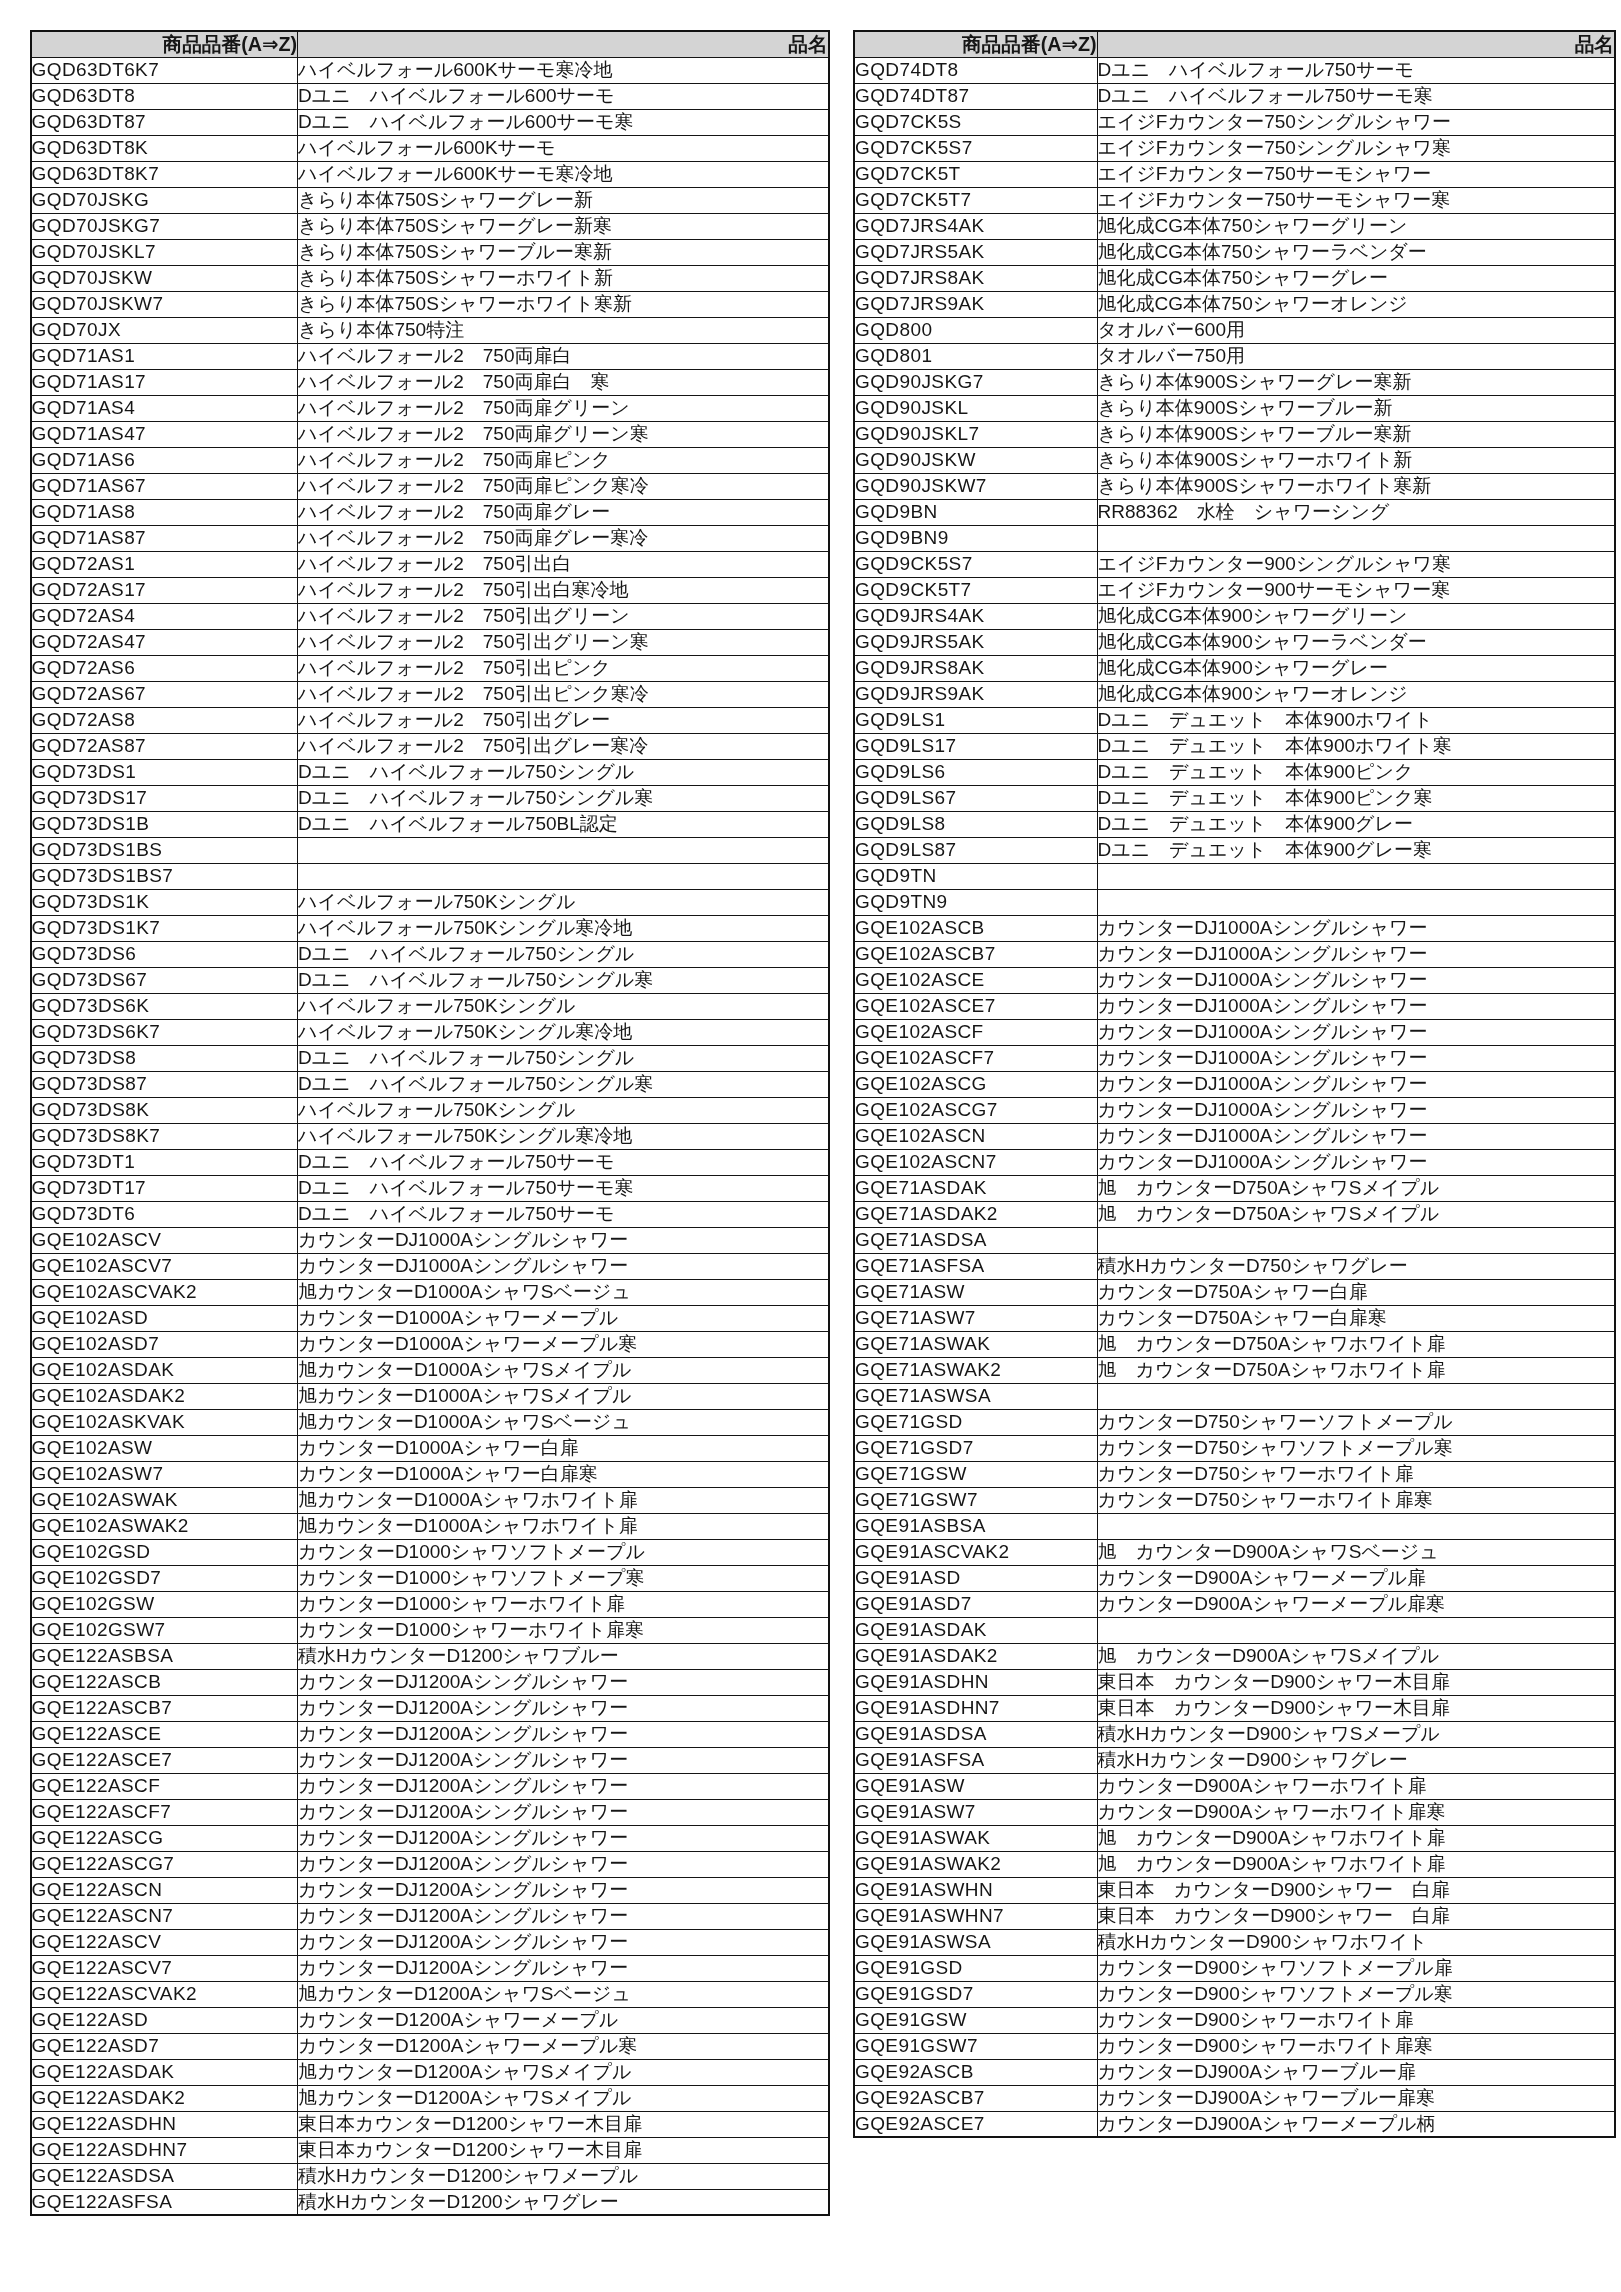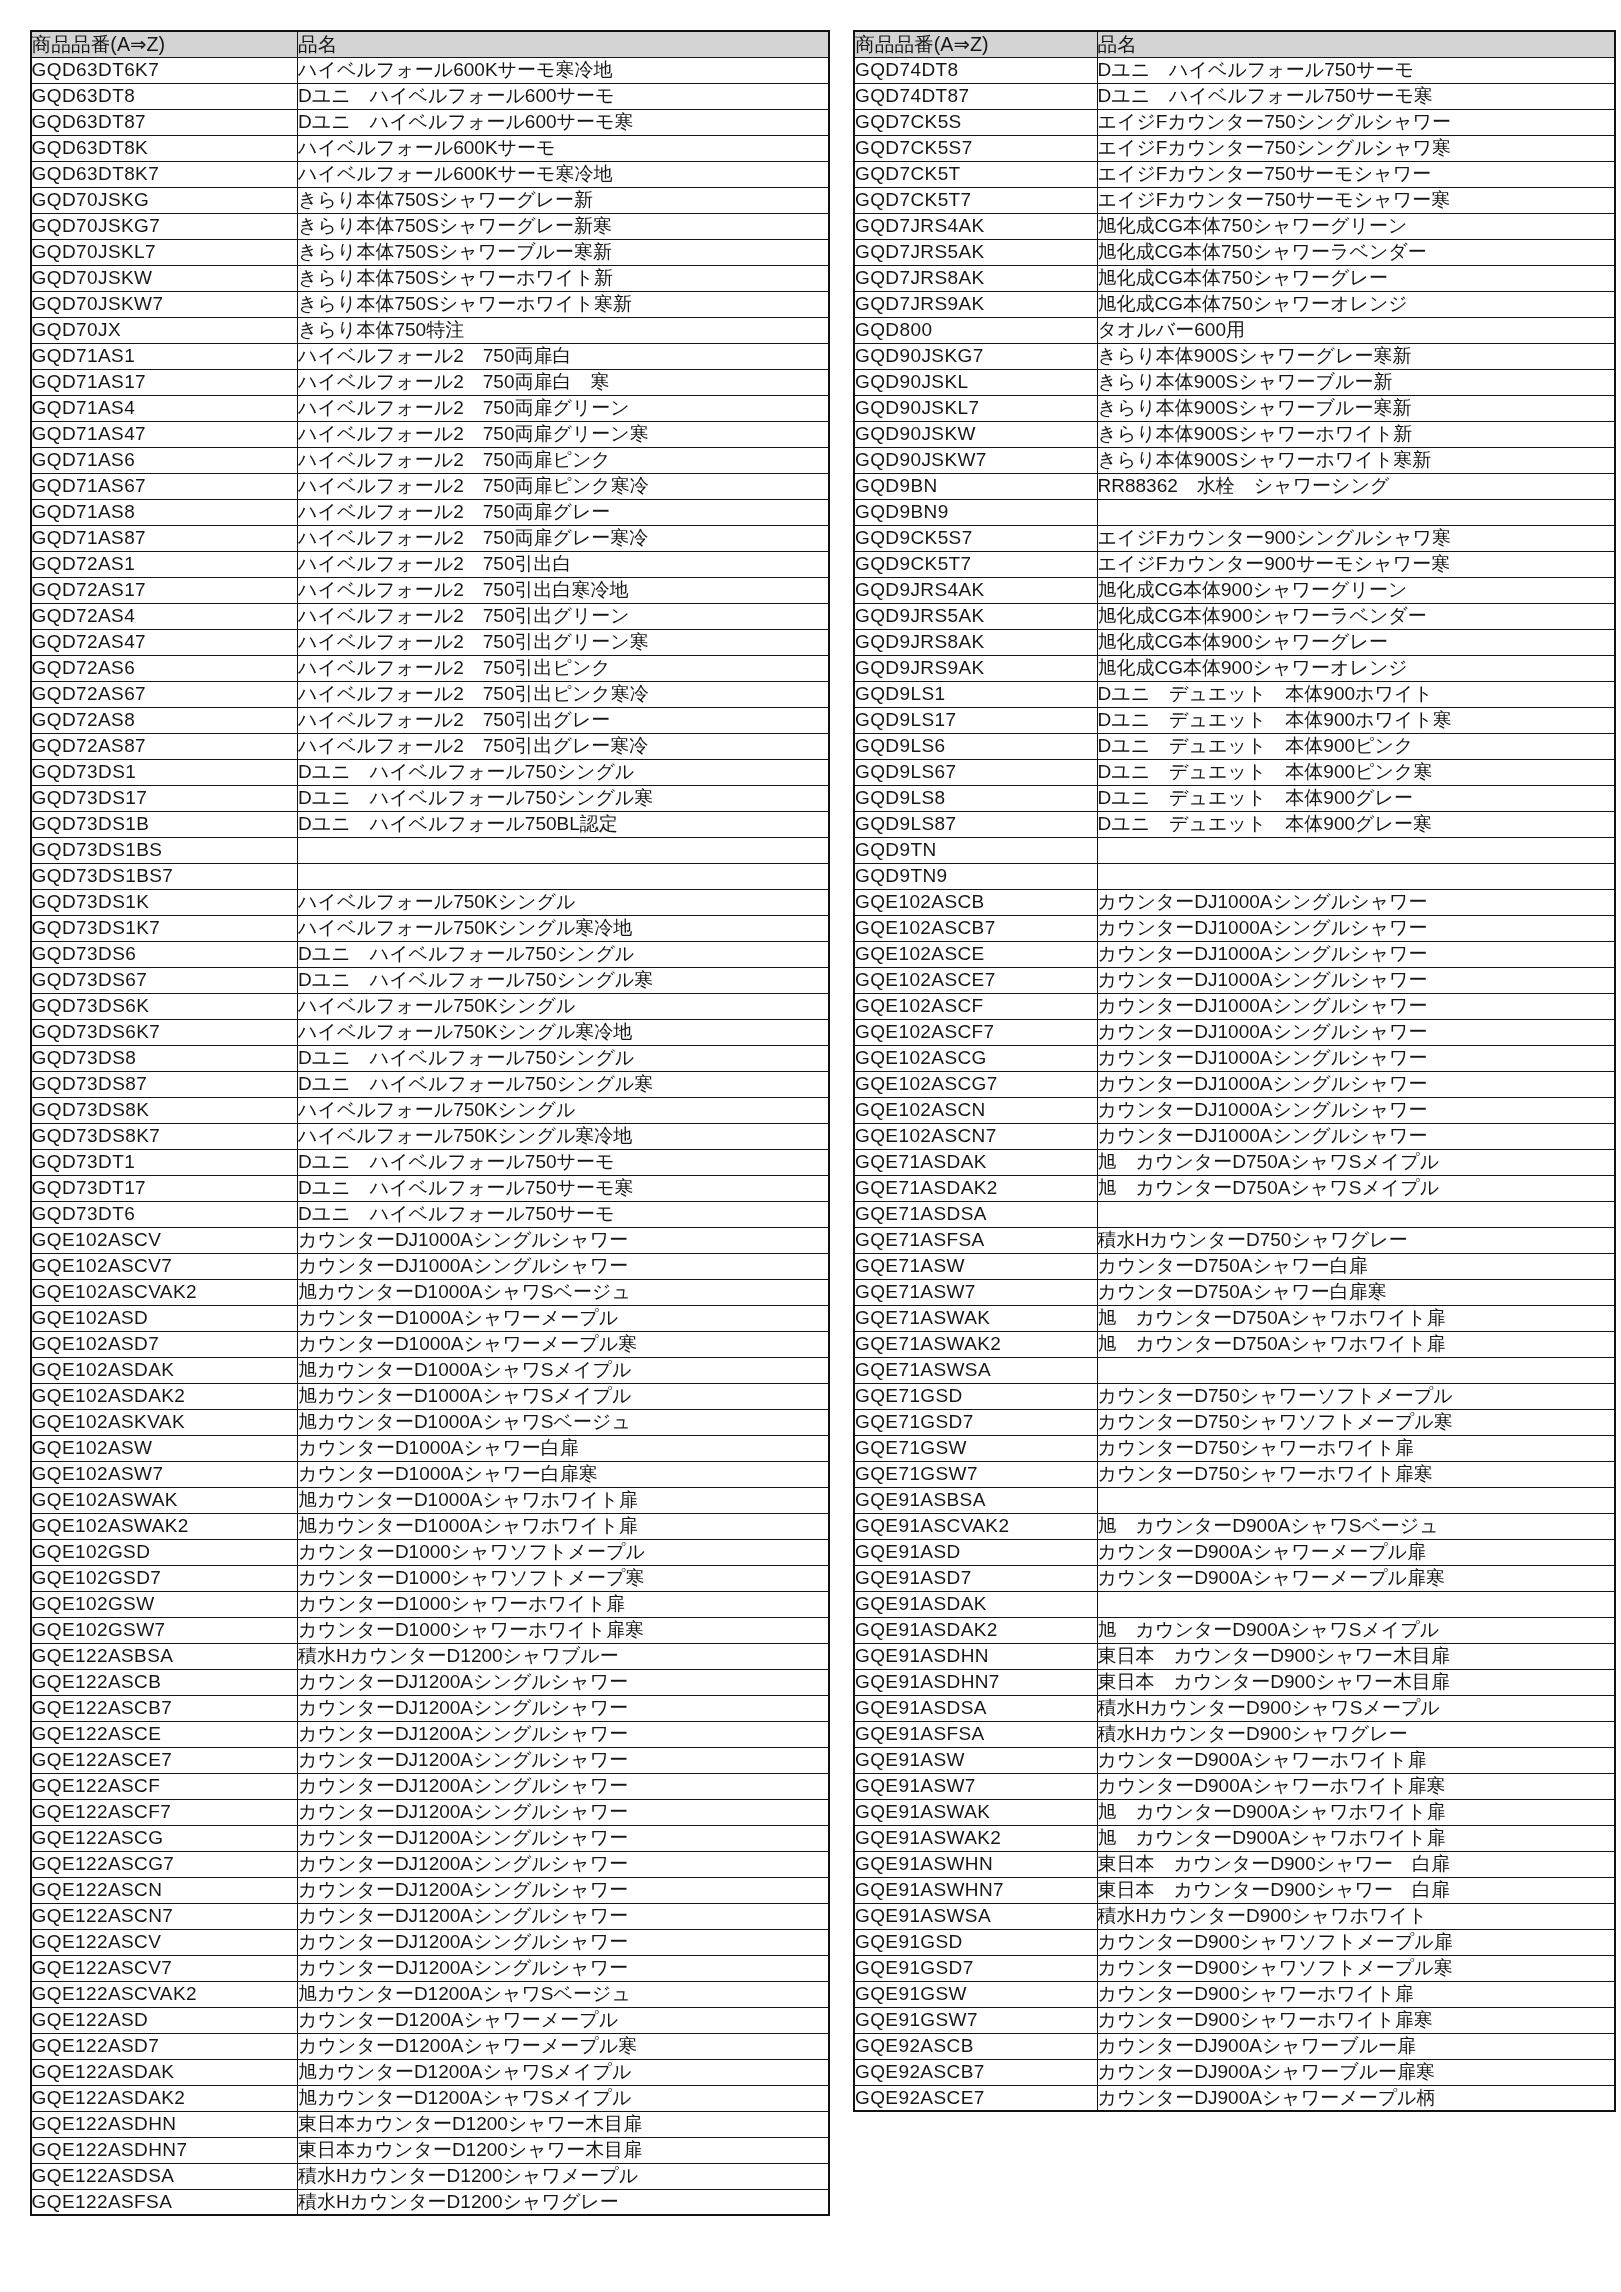--- a/index.html
+++ b/index.html
@@ -37,23 +37,23 @@
   table.product-table td {
     border: 1.8px solid #151515;
     padding: 0;
     overflow: hidden;
     white-space: nowrap;
     vertical-align: middle;
     line-height: 24px;
   }
   table.product-table th {
     background: #d4d4d4;
-    font-weight: normal;
+    font-weight: bold;
     font-size: 19.7px;
-    text-align: left;
+    text-align: right;
   }
   td.code-cell {
     font-size: 19px;
     padding-left: 23px;
     letter-spacing: 0.4px;
   }
   td.name-cell {
     font-size: 19px;
     padding-left: 16px;
   }
@@ -460,20 +460,24 @@
         </tr>
         <tr>
           <td class="code-cell">GQD7JRS9AK</td>
           <td class="name-cell">旭化成CG本体750シャワーオレンジ</td>
         </tr>
         <tr>
           <td class="code-cell">GQD800</td>
           <td class="name-cell">タオルバー600用</td>
         </tr>
         <tr>
+          <td class="code-cell">GQD801</td>
+          <td class="name-cell">タオルバー750用</td>
+        </tr>
+        <tr>
           <td class="code-cell">GQD90JSKG7</td>
           <td class="name-cell">きらり本体900Sシャワーグレー寒新</td>
         </tr>
         <tr>
           <td class="code-cell">GQD90JSKL</td>
           <td class="name-cell">きらり本体900Sシャワーブルー新</td>
         </tr>
         <tr>
           <td class="code-cell">GQD90JSKL7</td>
           <td class="name-cell">きらり本体900Sシャワーブルー寒新</td>

